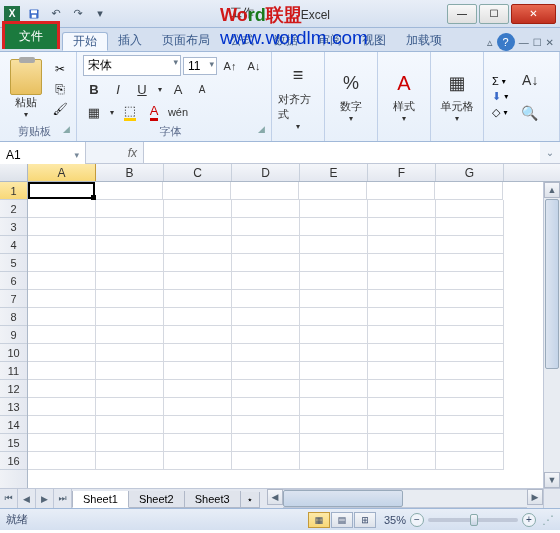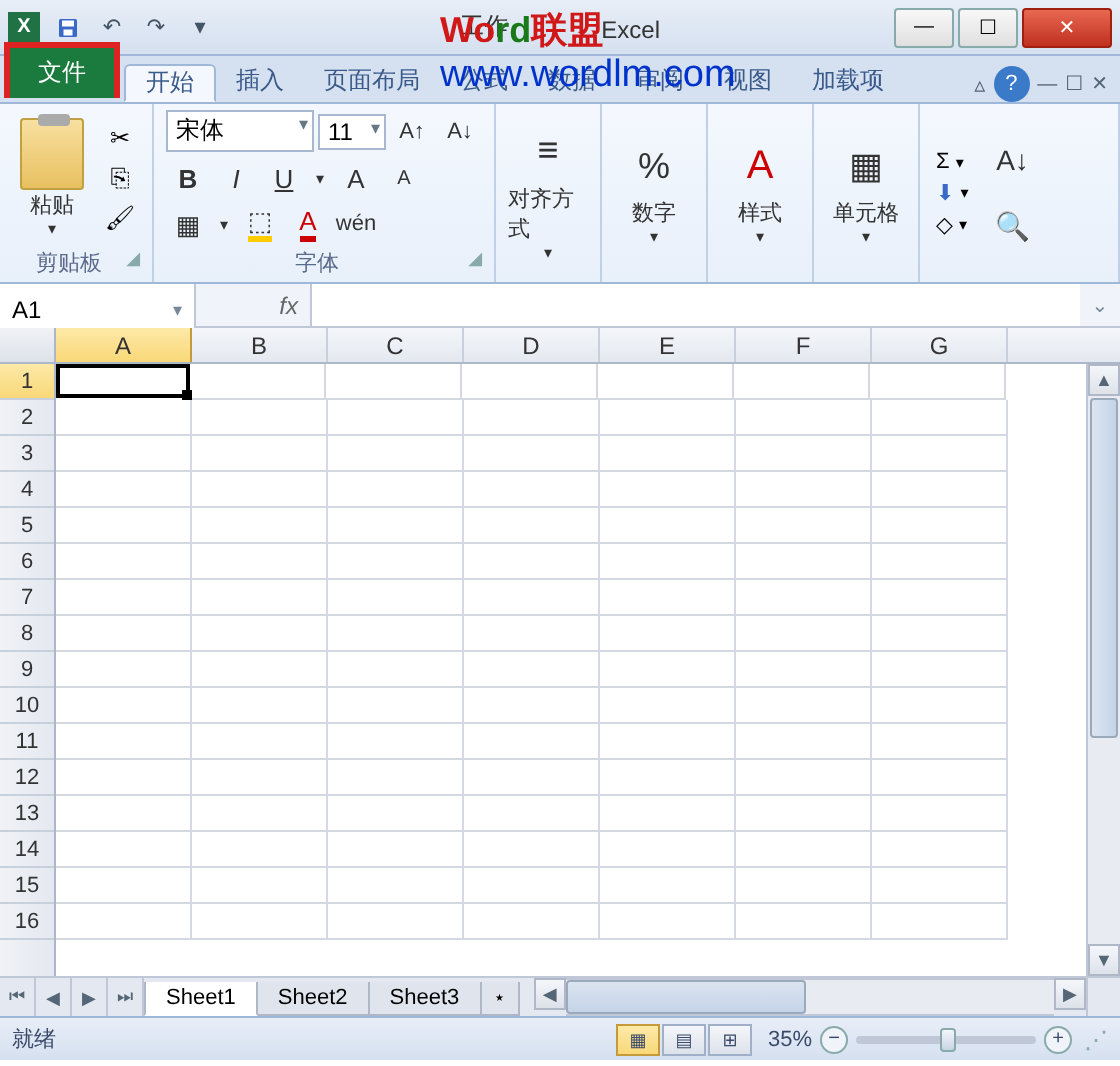--- a/index.html
+++ b/index.html
@@ -44,21 +44,21 @@
 .font-row { display: flex; gap: 2px; align-items: center; }
 .combo { border: 1px solid #a8b8d0; background: #fff; font-size: 12px; padding: 1px 14px 1px 4px; position: relative; }
 .combo::after { content: "▾"; position: absolute; right: 2px; font-size: 9px; color: #678; }
 .tbtn { width: 22px; height: 20px; border: 1px solid transparent; display: inline-flex; align-items: center; justify-content: center; font-size: 13px; color: #333; }
 .font-stack { display: flex; flex-direction: column; gap: 3px; }
 .edit-col { display: flex; flex-direction: column; gap: 3px; font-size: 11px; padding: 2px; }
 .edit-row { display: flex; align-items: center; gap: 3px; }
 
 
 .name-formula { height: 22px; display: flex; border-bottom: 1px solid #c0c8d8; background: #f0f4fa; }
-.name-box { width: 98px; border-right: 1px solid #c0c8d8; font-size: 12px; padding: 13px 6px; background: #fff; display: flex; align-items: center; }
+.name-box { width: 86px; border-right: 1px solid #c0c8d8; font-size: 12px; padding: 13px 6px; background: #fff; display: flex; align-items: center; }
 .name-box::after { content: "▾"; margin-left: auto; font-size: 9px; color: #789; }
 .fx-lbl { width: 58px; border-right: 1px solid #c0c8d8; display: flex; align-items: center; justify-content: flex-end; padding-right: 6px; font-style: italic; font-size: 12px; color: #666; }
 .formula-input { flex: 1; font-size: 12px; padding: 2px 4px; background: #fff; }
 .fexp { width: 20px; display: flex; align-items: center; justify-content: center; color: #789; font-size: 10px; }
 
 
 .grid-wrap { position: relative; height: 344px; display: flex; flex-direction: column; }
 .col-headers { height: 18px; display: flex; background: linear-gradient(#f4f6fa,#e4e8f0); border-bottom: 1px solid #acb8c8; }
 .corner { width: 28px; border-right: 1px solid #acb8c8; background: linear-gradient(#f0f2f6,#dde2ea); }
 .colh { width: 68px; border-right: 1px solid #c8d0dc; text-align: center; font-size: 12px; color: #333; display: flex; align-items: center; justify-content: center; }
@@ -170,21 +170,21 @@
         <div class="mini-btn">🖌</div>
       </div>
     </div>
     <div class="rgroup-label"><span>剪贴板</span><span class="dlg">◢</span></div>
   </div>
 
   <div class="rgroup" style="min-width:164px">
     <div class="rgroup-body">
       <div class="font-stack">
         <div class="font-row">
-          <div class="combo" style="width:74px">宋体</div>
+          <div class="combo" style="width:98px">宋体</div>
           <div class="combo" style="width:34px">11</div>
           <div class="tbtn" style="font-size:11px">A↑</div>
           <div class="tbtn" style="font-size:11px">A↓</div>
         </div>
         <div class="font-row">
           <div class="tbtn" style="font-weight:bold">B</div>
           <div class="tbtn" style="font-style:italic">I</div>
           <div class="tbtn" style="text-decoration:underline">U</div>
           <div class="tbtn" style="font-size:8px;width:10px">▾</div>
           <div class="tbtn">A</div>

